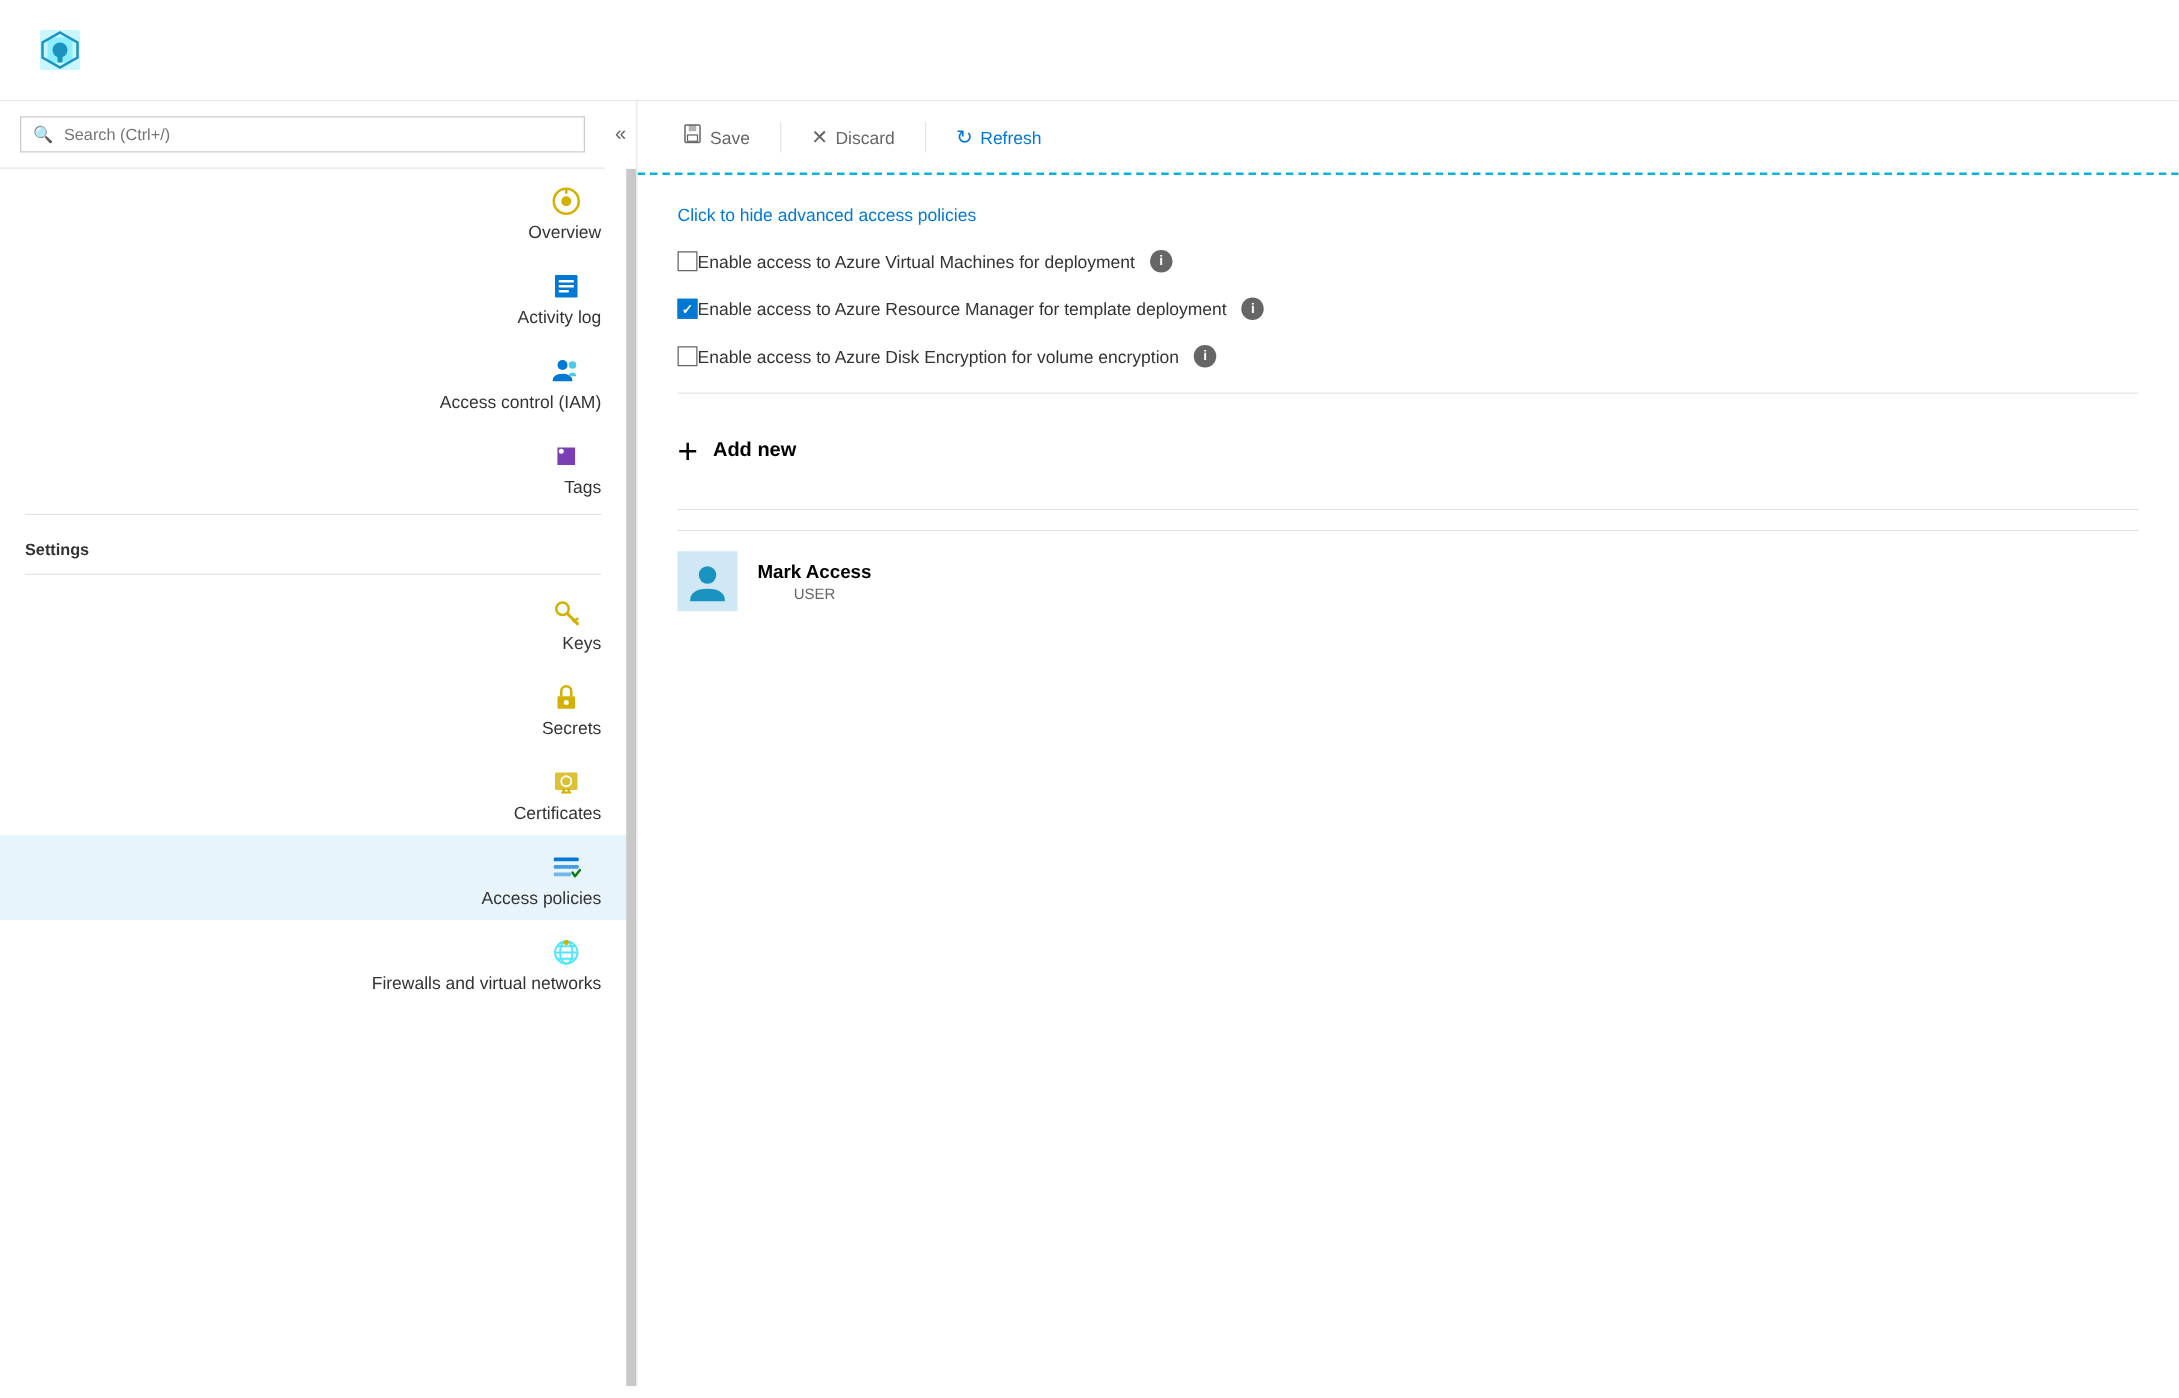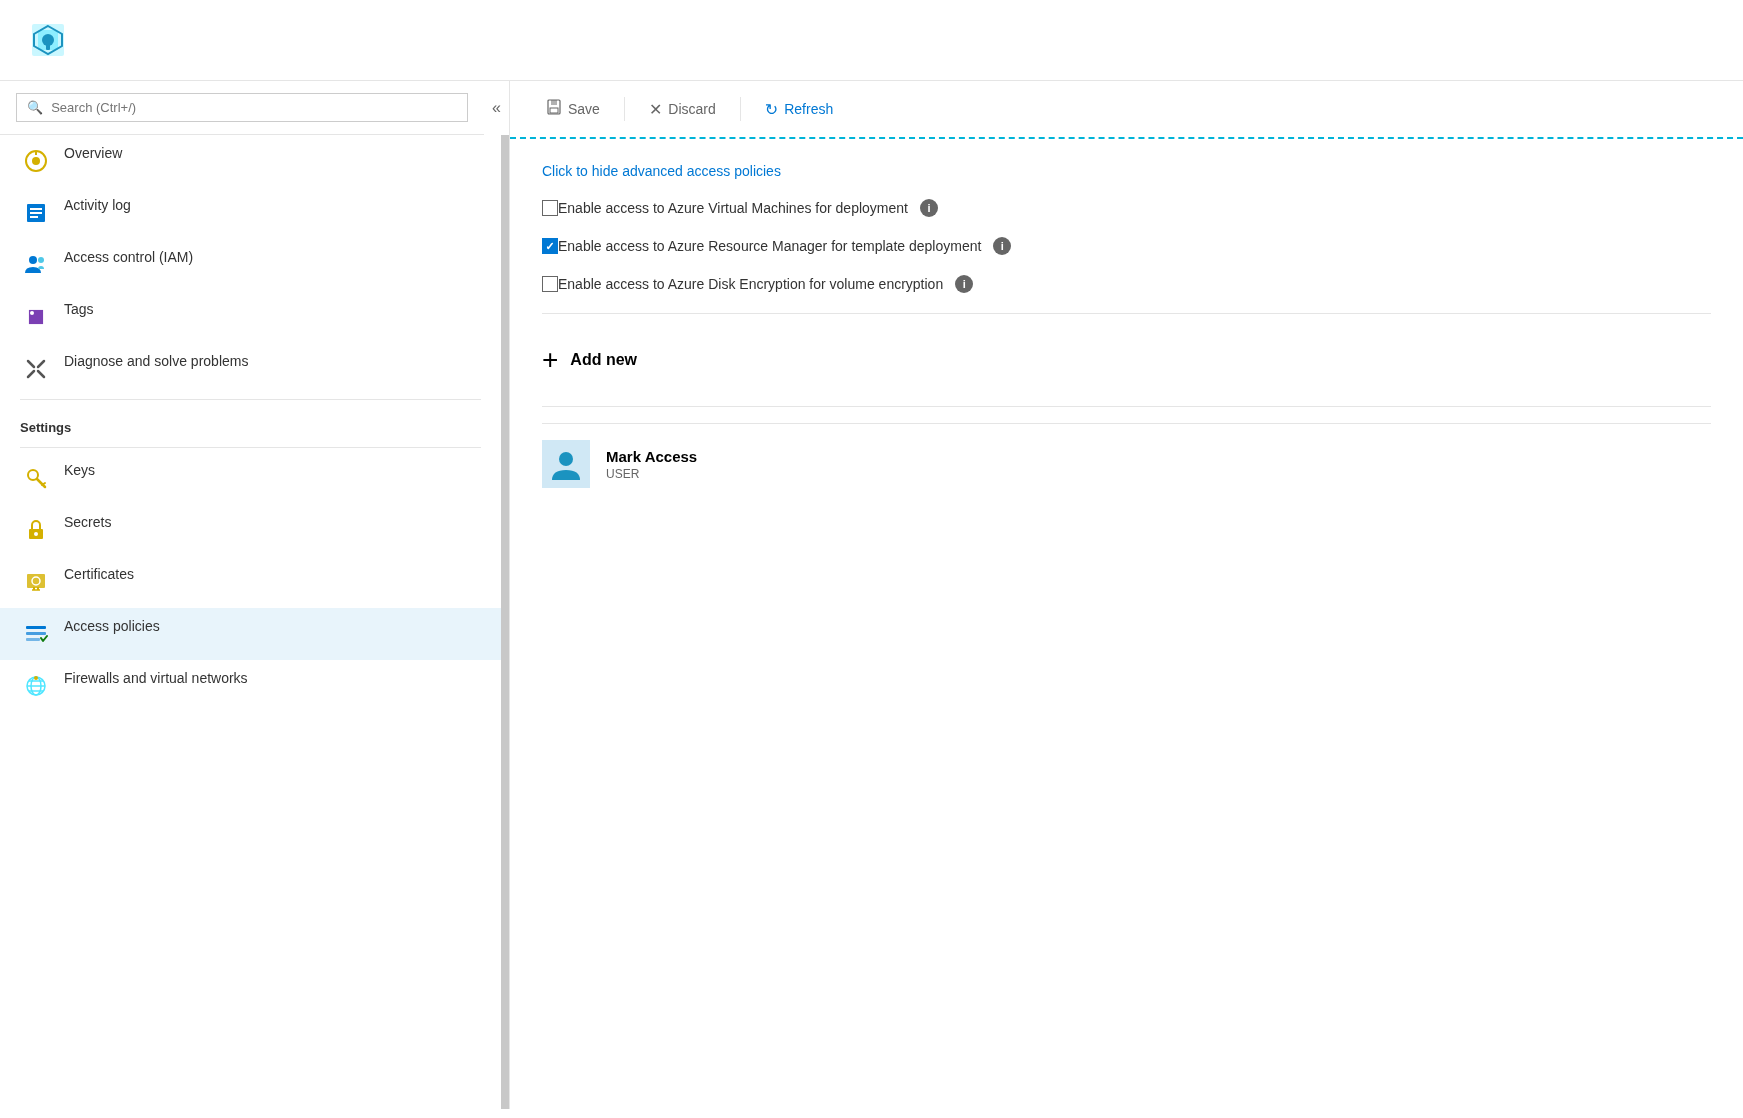--- a/index.html
+++ b/index.html
@@ -16,21 +16,21 @@
     
     .sidebar { width: 510px; border-right: 1px solid #e5e5e5; background: #fff; display: flex; flex-direction: column; overflow: hidden; }
     .search-container { padding: 12px 16px; border-bottom: 1px solid #e5e5e5; }
     .search-box { display: flex; align-items: center; border: 1px solid #ccc; padding: 6px 10px; width: 100%; background: #fff; }
     .search-icon-wrap { color: #666; margin-right: 8px; font-size: 13px; }
     .search-input { border: none; outline: none; font-size: 13px; color: #666; width: 100%; background: transparent; }
     .collapse-btn { background: none; border: none; cursor: pointer; padding: 4px 8px; color: #666; font-size: 16px; margin-left: auto; }
     .search-row { display: flex; align-items: center; }
 
     .sidebar-nav { flex: 1; overflow-y: auto; padding-bottom: 20px; }
-    .nav-item { display: flex; align-items: flex-start; padding: 10px 20px; cursor: pointer; }
+    .nav-item { display: flex; align-items: flex-end; padding: 10px 20px; cursor: pointer; flex-direction: column; }
     .nav-item.active { background: #e8f4fb; }
     .nav-item-icon { width: 32px; height: 32px; margin-right: 12px; display: flex; align-items: center; justify-content: center; flex-shrink: 0; }
     .nav-item-label { font-size: 14px; color: #333; }
     .nav-section-header { padding: 16px 20px 8px 20px; font-size: 13px; font-weight: 700; color: #333; }
     .nav-divider { height: 1px; background: #e5e5e5; margin: 4px 20px; }
 
     
     .sidebar-scroll { display: flex; flex: 1; overflow: hidden; }
     .sidebar-scrollbar { width: 8px; background: #c8c8c8; cursor: pointer; }
 
@@ -58,21 +58,21 @@
     .checkbox-custom.checked::after { content: '✓'; color: #fff; font-size: 11px; font-weight: bold; }
 
     .section-divider { height: 1px; background: #e5e5e5; margin: 16px 0; }
 
     .add-new-btn { display: flex; align-items: center; gap: 12px; background: none; border: none; cursor: pointer; padding: 16px 0; font-size: 16px; font-weight: 600; color: #000; }
     .add-new-btn .plus-icon { font-size: 28px; font-weight: 300; color: #000; line-height: 1; }
 
     .user-item { display: flex; align-items: center; padding: 16px 0; gap: 16px; border-top: 1px solid #e5e5e5; }
     .user-avatar { width: 48px; height: 48px; background: #d0e8f5; display: flex; align-items: center; justify-content: center; flex-shrink: 0; }
     .user-name { font-size: 15px; font-weight: 600; color: #000; }
-    .user-role { font-size: 12px; color: #666; margin-top: 2px; }
+    .user-role { font-size: 12px; color: #666; margin-top: 2px; text-align: center; }
 
     
     .kv-icon { width: 48px; height: 48px; }
   </style>
 </head>
 <body>
 
 <div class="header">
   <div class="kv-icon">
     <svg viewBox="0 0 48 48" xmlns="http://www.w3.org/2000/svg">
@@ -139,31 +139,20 @@
         <div class="nav-item">
           <div class="nav-item-icon">
             <svg width="24" height="24" viewBox="0 0 24 24">
                 <polygon points="12,2 22,12 12,22 2,12" fill="#7b3fb3" transform="rotate(-45,12,12)"></polygon>
                 <circle cx="8" cy="8" r="2" fill="white"></circle>
               </svg>
           </div>
           <span class="nav-item-label">Tags</span>
         </div>
 
-        <div class="nav-item">
-          <div class="nav-item-icon">
-            <svg width="24" height="24" viewBox="0 0 24 24">
-                <line x1="4" y1="4" x2="10" y2="10" stroke="#555" stroke-width="2.5" stroke-linecap="round"></line>
-                <line x1="14" y1="14" x2="20" y2="20" stroke="#555" stroke-width="2.5" stroke-linecap="round"></line>
-                <line x1="4" y1="20" x2="10" y2="14" stroke="#555" stroke-width="2.5" stroke-linecap="round"></line>
-                <line x1="14" y1="10" x2="20" y2="4" stroke="#555" stroke-width="2.5" stroke-linecap="round"></line>
-              </svg>
-          </div>
-          <span class="nav-item-label">Diagnose and solve problems</span>
-        </div>
 
         <div class="nav-divider"></div>
 
         <div class="nav-section-header">Settings</div>
         <div class="nav-divider"></div>
 
         <div class="nav-item">
           <div class="nav-item-icon">
             <svg width="24" height="24" viewBox="0 0 24 24">
                 <circle cx="9" cy="9" r="5" fill="none" stroke="#d4b000" stroke-width="2"></circle>

